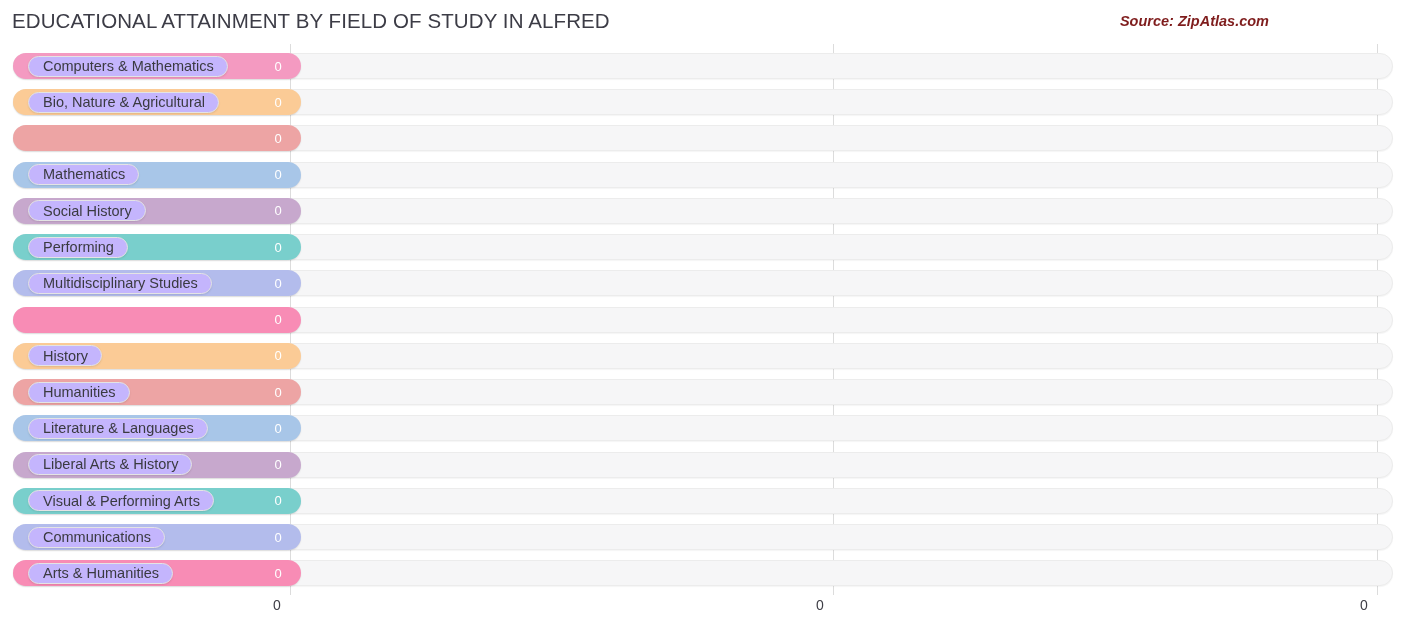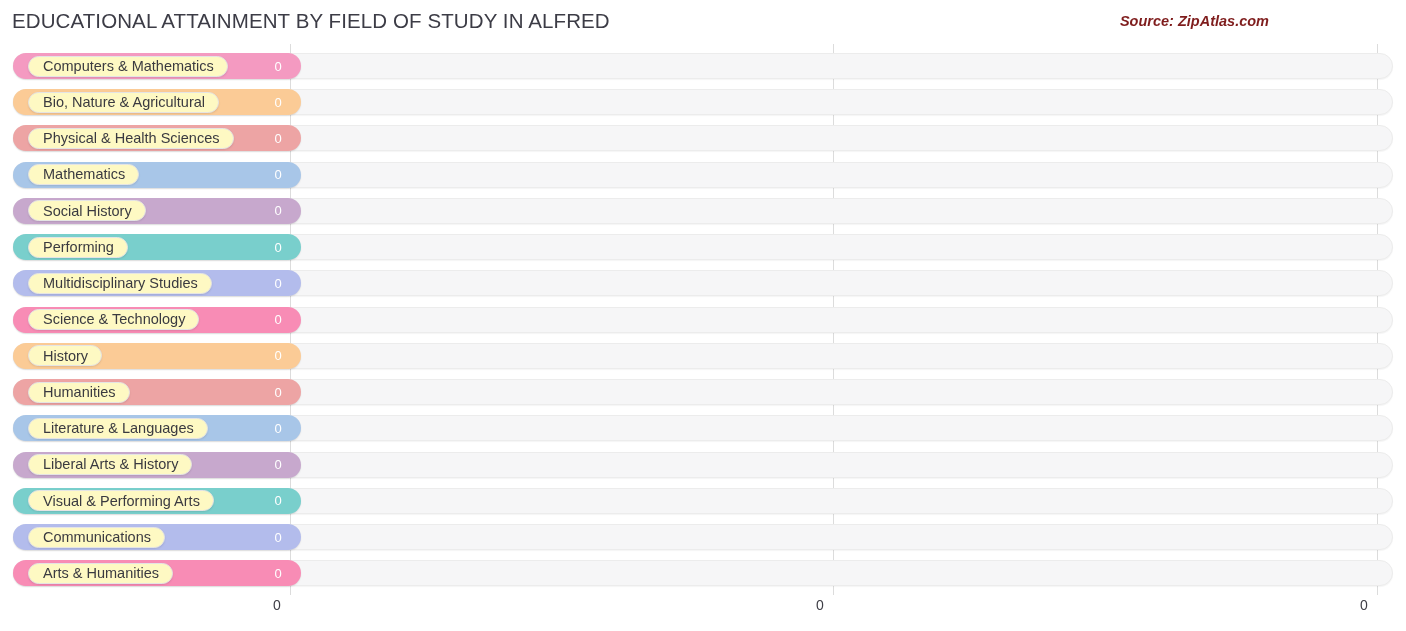--- a/index.html
+++ b/index.html
@@ -100,21 +100,21 @@
     box-sizing: border-box;
     box-shadow: 0 1px 1.5px rgba(0,0,0,0.10);
   }
 
   
   .label-pill {
     position: absolute;
     left: 28px;
     top: 4.5px;
     height: 21px;
-    background: #fef9c3;
+    background: #c4b5fd;
     border: 1px solid #e4e4e4;
     border-radius: 11px;
     padding: 0 13px 0 14px;
     display: flex;
     align-items: center;
     box-sizing: border-box;
     box-shadow: 0 1px 2px rgba(0,0,0,0.10);
   }
   .label-pill span {
     font-size: 14.5px;
@@ -181,23 +181,20 @@
         <div class="bar" style="width: 288px; background: rgb(251, 203, 150);"></div>
         <div class="bar-value" style="left: 265px; width: 26px;">0</div>
         <div class="label-pill">
           <span>Bio, Nature &amp; Agricultural</span>
         </div>
       </div>
       <div class="row" style="top: 79.48px; width: 1406px;">
         <div class="track"></div>
         <div class="bar" style="width: 288px; background: rgb(237, 164, 164);"></div>
         <div class="bar-value" style="left: 265px; width: 26px;">0</div>
-        <div class="label-pill">
-          <span>Physical &amp; Health Sciences</span>
-        </div>
       </div>
       <div class="row" style="top: 115.72px; width: 1406px;">
         <div class="track"></div>
         <div class="bar" style="width: 288px; background: rgb(168, 198, 232);"></div>
         <div class="bar-value" style="left: 265px; width: 26px;">0</div>
         <div class="label-pill">
           <span>Mathematics</span>
         </div>
       </div>
       <div class="row" style="top: 151.96px; width: 1406px;">
@@ -221,23 +218,20 @@
         <div class="bar" style="width: 288px; background: rgb(179, 188, 236);"></div>
         <div class="bar-value" style="left: 265px; width: 26px;">0</div>
         <div class="label-pill">
           <span>Multidisciplinary Studies</span>
         </div>
       </div>
       <div class="row" style="top: 260.68px; width: 1406px;">
         <div class="track"></div>
         <div class="bar" style="width: 288px; background: rgb(248, 140, 181);"></div>
         <div class="bar-value" style="left: 265px; width: 26px;">0</div>
-        <div class="label-pill">
-          <span>Science &amp; Technology</span>
-        </div>
       </div>
       <div class="row" style="top: 296.92px; width: 1406px;">
         <div class="track"></div>
         <div class="bar" style="width: 288px; background: rgb(251, 203, 150);"></div>
         <div class="bar-value" style="left: 265px; width: 26px;">0</div>
         <div class="label-pill">
           <span>History</span>
         </div>
       </div>
       <div class="row" style="top: 333.16px; width: 1406px;">

